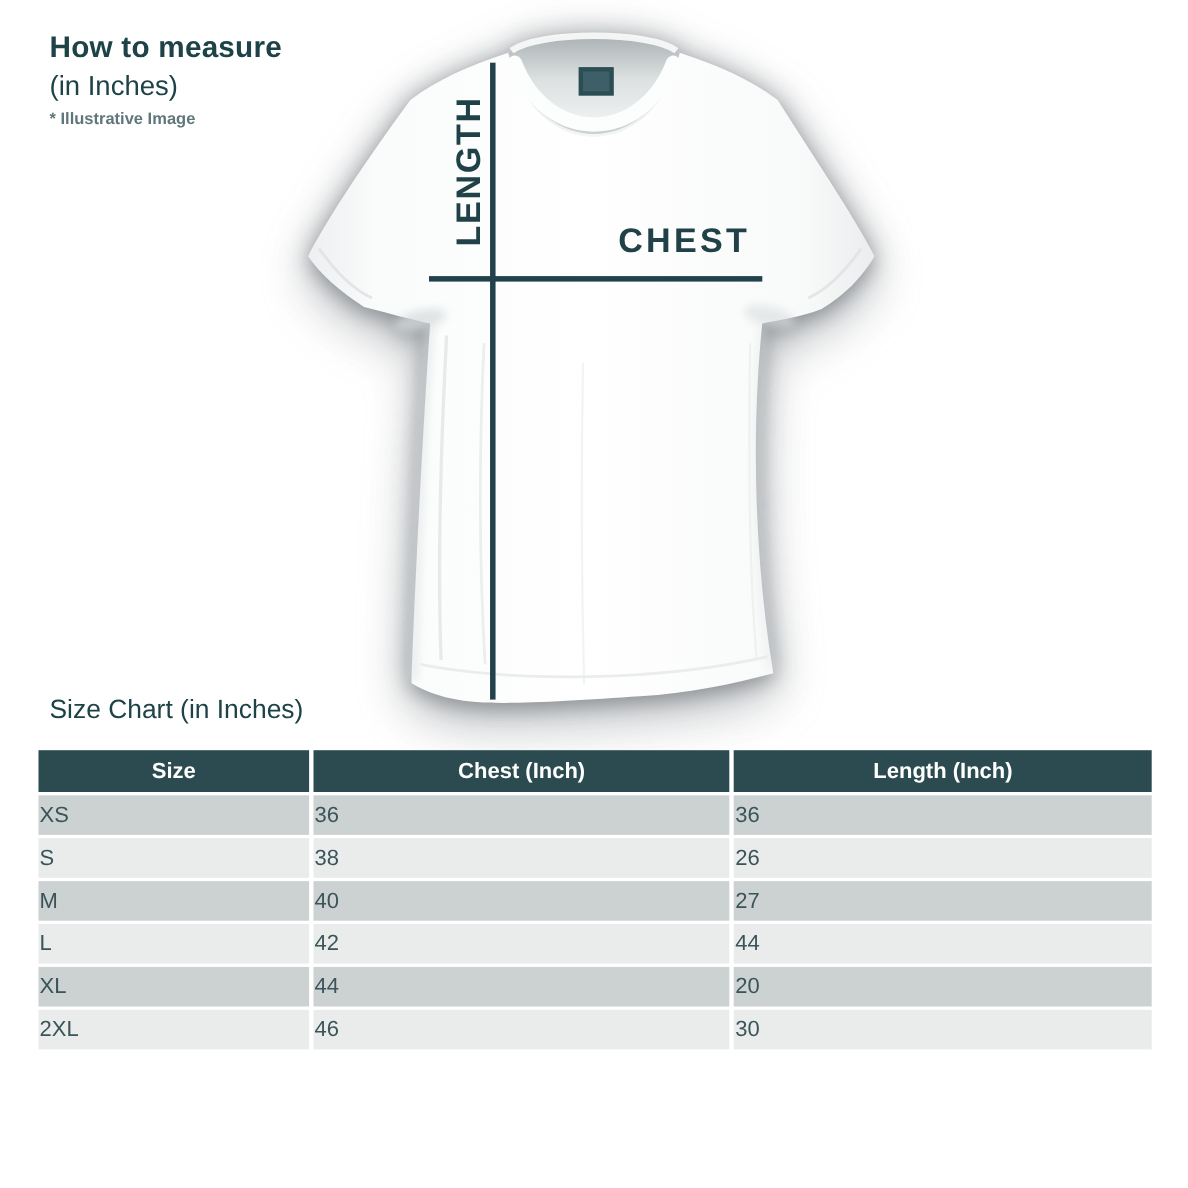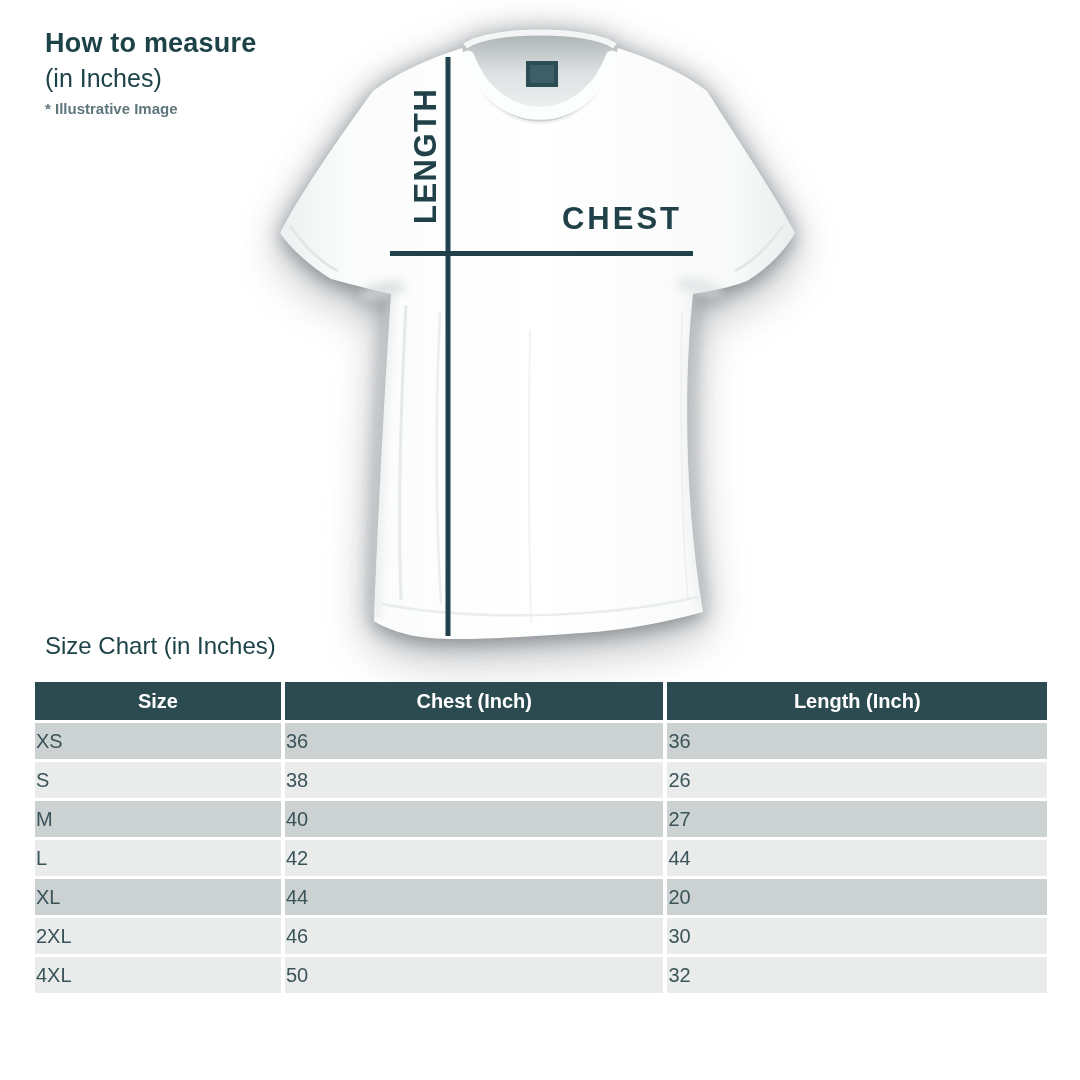--- a/index.html
+++ b/index.html
@@ -172,19 +172,14 @@
       <tr class="dark">
         <td>XL</td>
         <td>44</td>
         <td>20</td>
       </tr>
       <tr class="light">
         <td>2XL</td>
         <td>46</td>
         <td>30</td>
       </tr>
-      <tr class="light">
-        <td>4XL</td>
-        <td>50</td>
-        <td>32</td>
-      </tr>
     </tbody>
 </table>
 
 </body></html>

